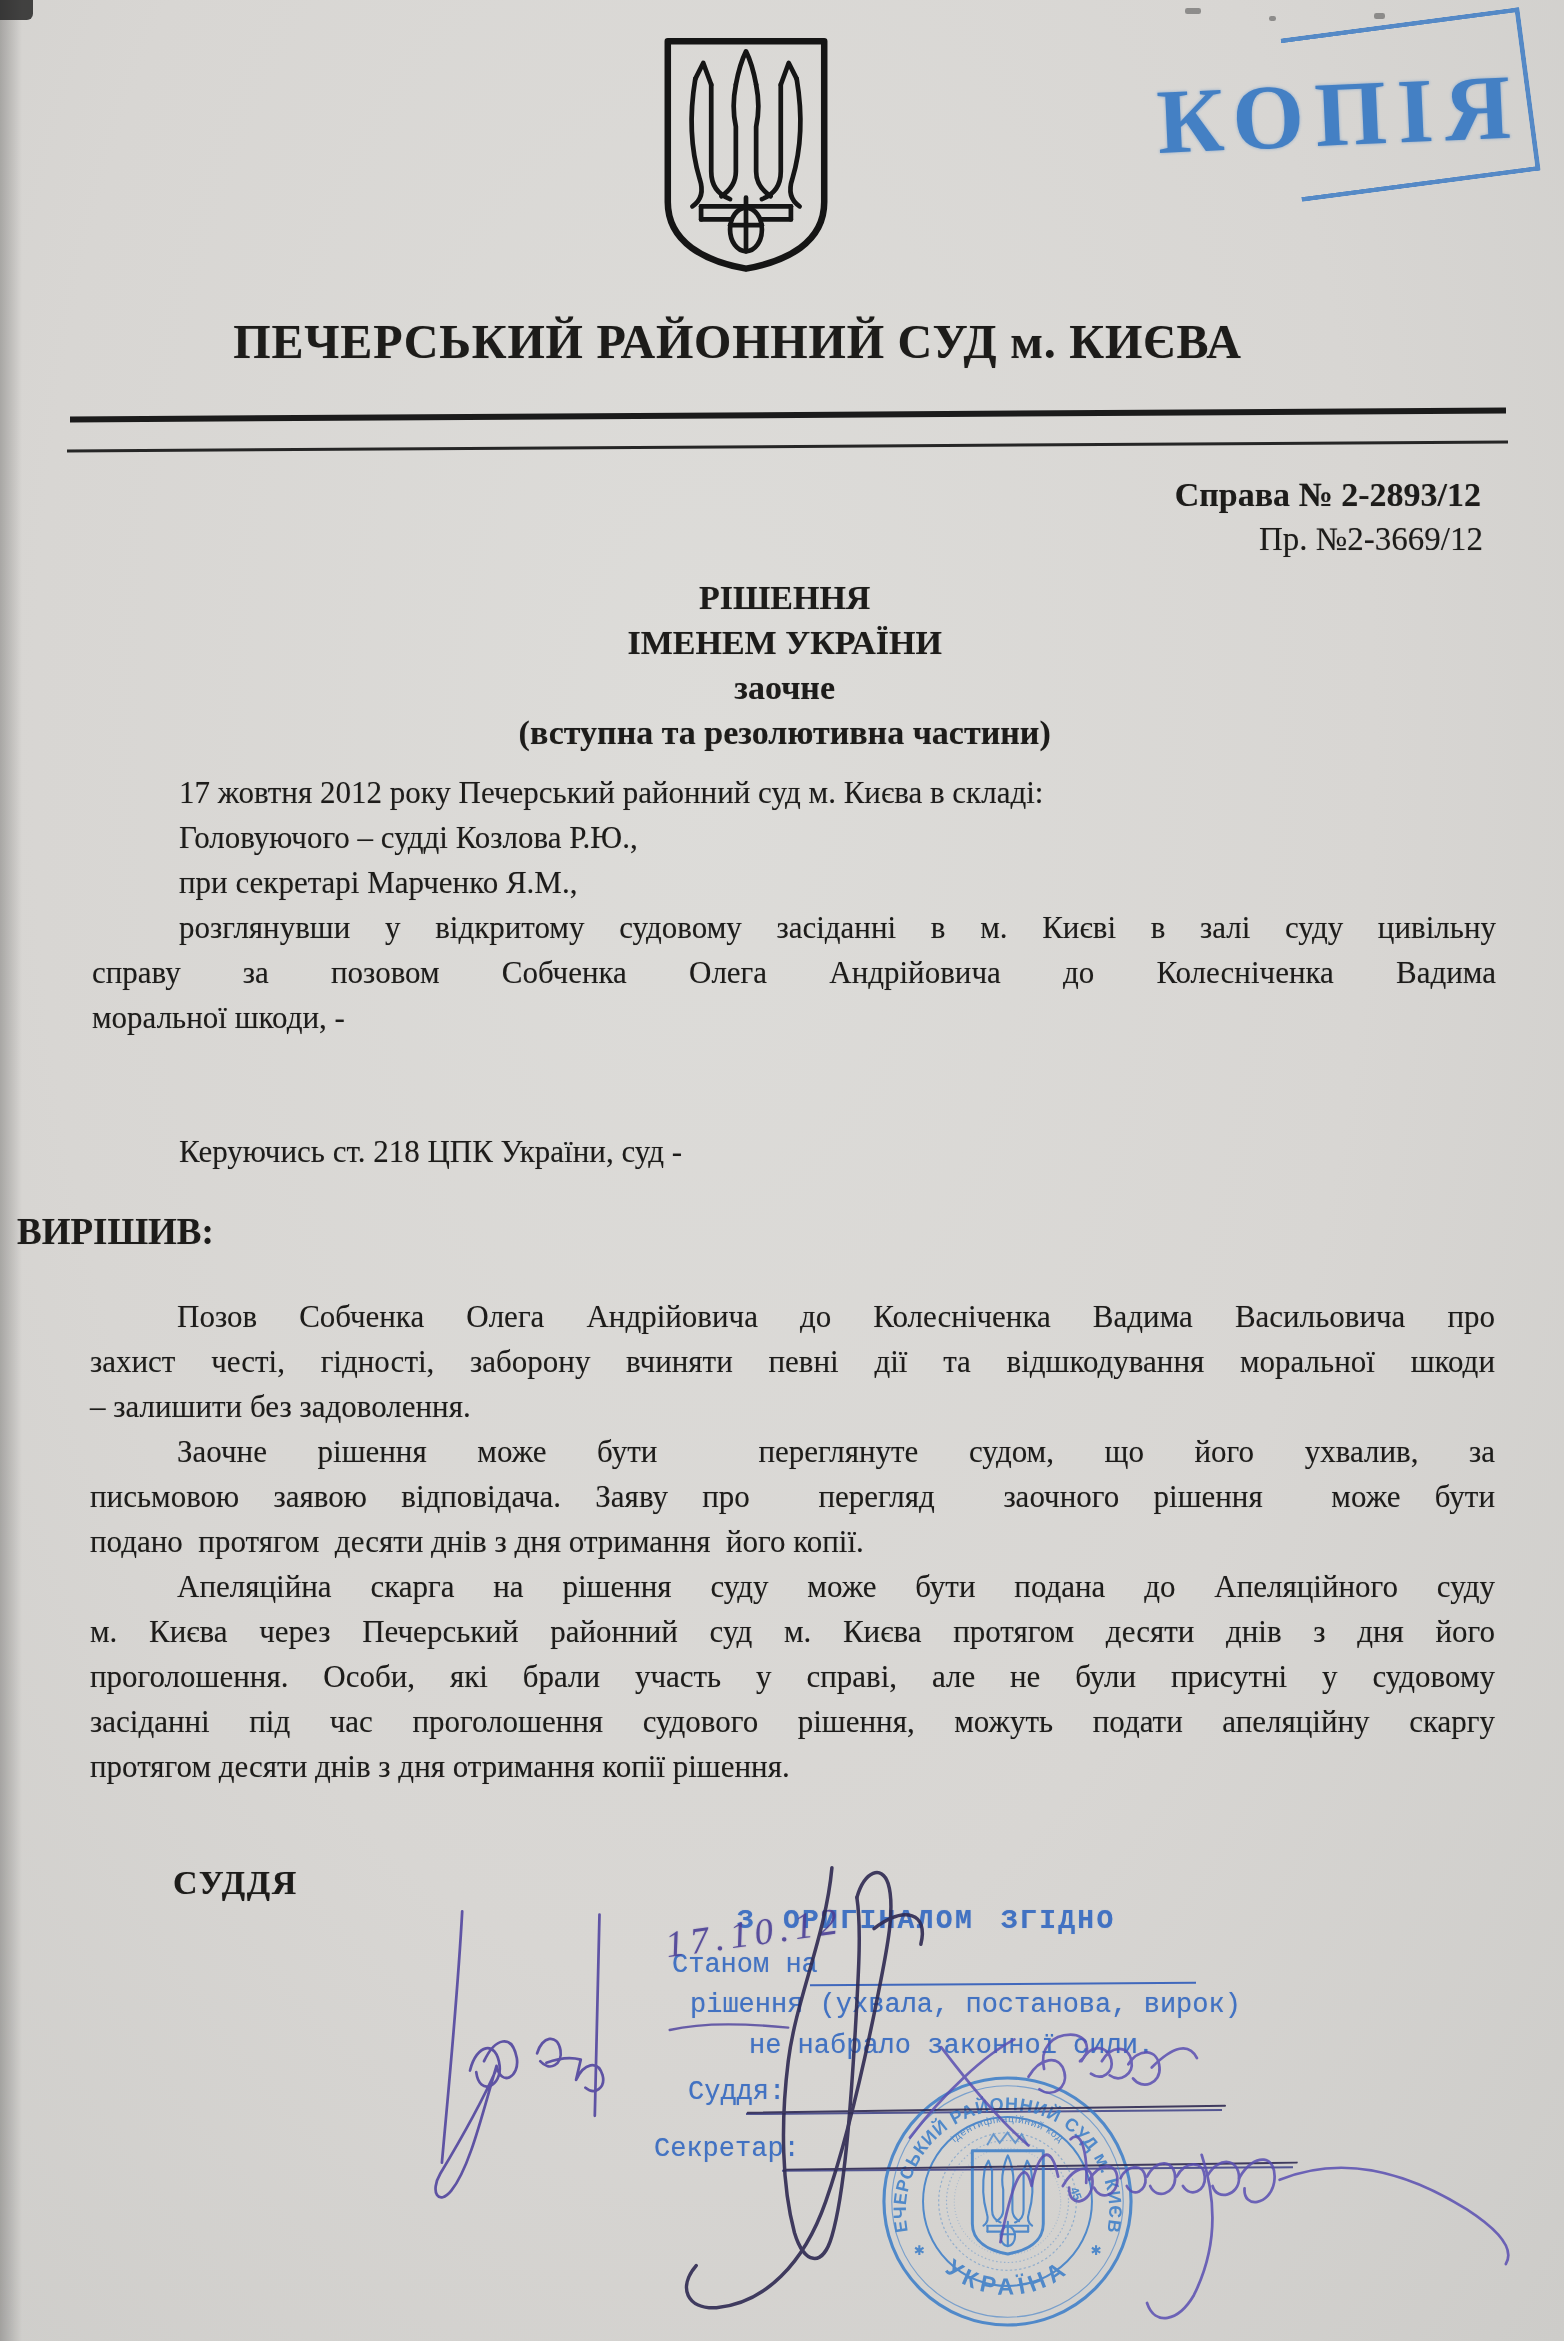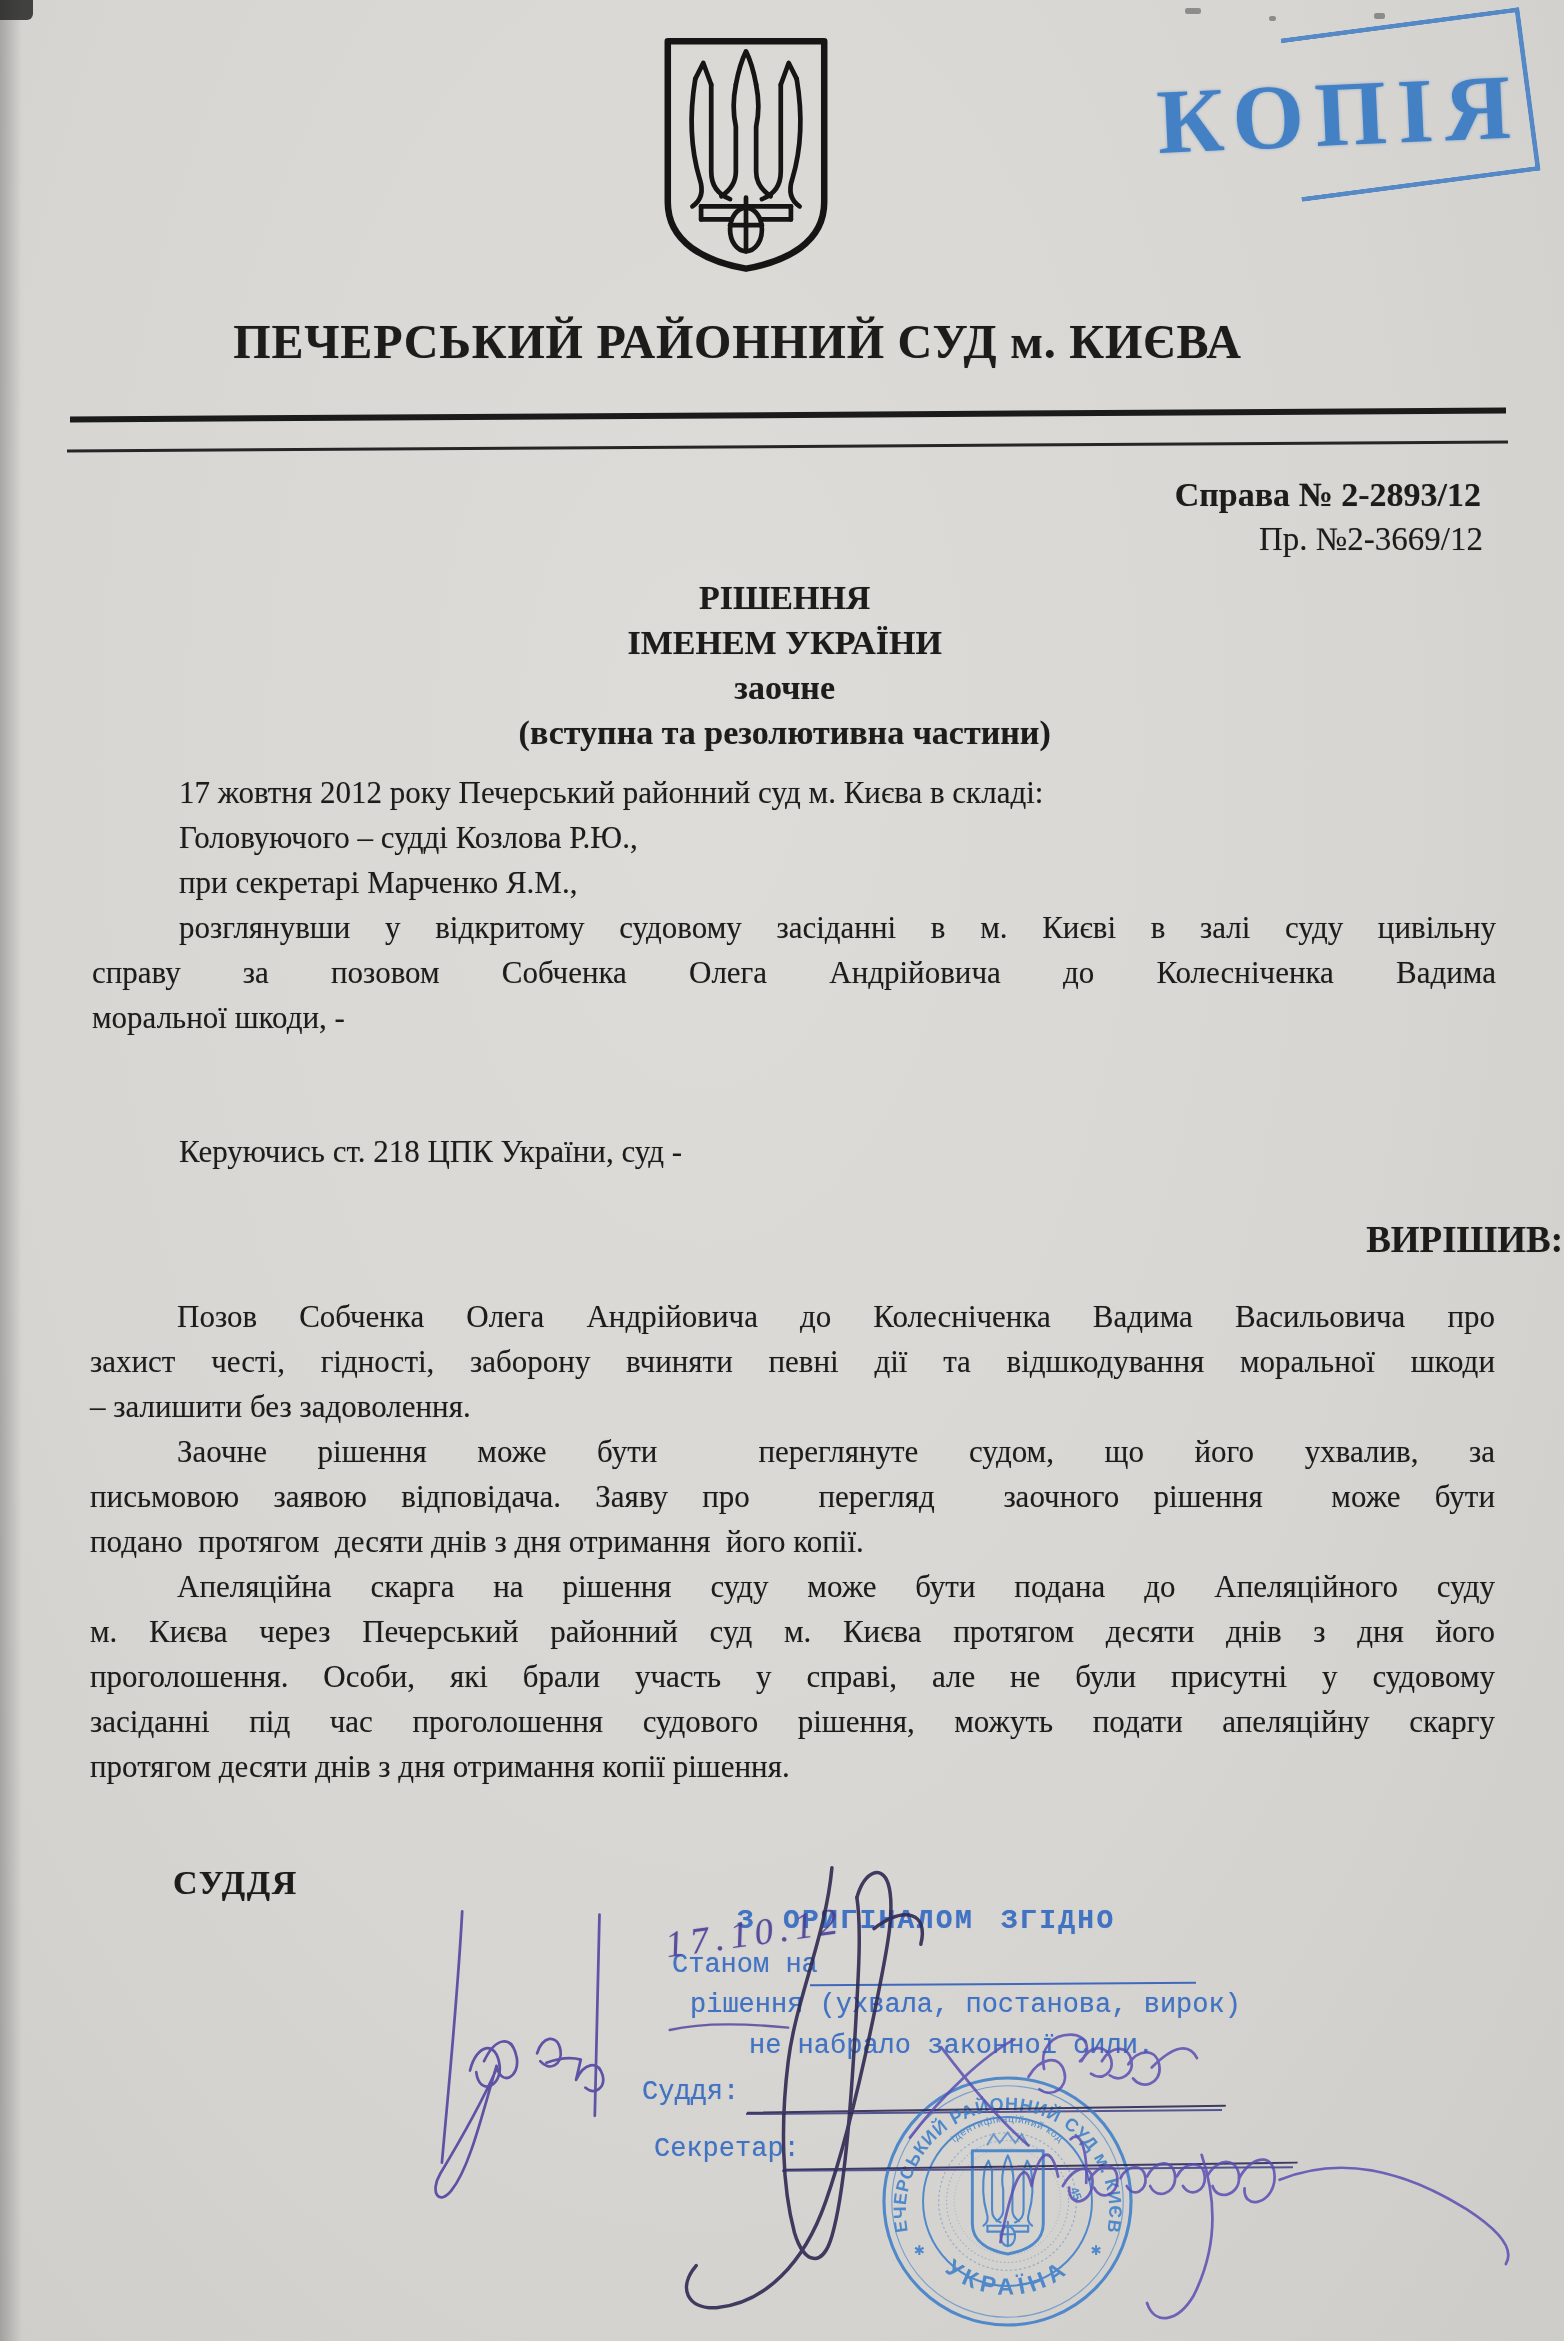--- a/index.html
+++ b/index.html
@@ -14,37 +14,37 @@
   
   .court-name{left:31px;top:314px;width:1413px;font-size:48px;font-weight:bold;text-align:center;letter-spacing:0.8px;}
   .rule1{left:70px;top:412px;width:1436px;height:6.2px;background:#1b1b1b;transform:rotate(-.35deg);}
   .rule2{left:67px;top:445px;width:1441px;height:3.1px;background:#262626;transform:rotate(-.35deg);}
   .case-no{right:83px;top:473px;font-size:34px;font-weight:bold;line-height:44px;text-align:right;}
   .proc-no{right:81px;top:518px;font-size:33px;line-height:42px;}
   .titleblock{left:11.7px;top:575px;width:1546px;}
   .titleblock div{font-size:34px;line-height:45px;font-weight:bold;text-align:center;}
   .bodyblockA{left:92px;top:770px;width:1404px;}
   .guided{left:92px;top:1129px;width:1404px;}
-  .resheading{left:17px;top:1208px;width:1546px;font-size:37px;font-weight:bold;text-align:right;line-height:47px;margin-top:8px;}
+  .resheading{left:17px;top:1208px;width:1546px;font-size:37px;font-weight:bold;text-align:left;line-height:47px;}
   .bodyblockB{left:90px;top:1294px;width:1405px;}
   .judgecaps{left:173px;top:1860px;font-size:34px;font-weight:bold;line-height:45px;letter-spacing:1.6px;}
   
   .copy-box{left:1290px;top:22px;width:236px;height:155px;border:5.5px solid #3f7dc5;border-left:none;
             transform:rotate(-7.5deg);opacity:.85;border-radius:1.6px;}
   .copy-text{left:1157px;top:61px;font-family:"Liberation Serif",serif;font-weight:bold;font-size:92px;
              letter-spacing:11px;color:#3d7cc4;transform:rotate(-2.5deg);
              text-shadow:0 0 3.1px rgba(61,124,196,.55);opacity:.95;}
   
   .st{font-family:Liberation Mono, monospace;color:#4272c2;text-shadow:0 0 0.8px rgba(66,114,194,.5);}
   .st-title{left:737px;top:1905px;font-size:28px;font-weight:bold;letter-spacing:2.3px;word-spacing:7.8px;}
   .st-asof{left:660px;top:1950px;font-size:27px;margin-left:12px;}
   .st-asof-line{left:810px;top:1983px;width:386px;height:2.3px;background:#4068bc;transform:rotate(-.4deg);}
   .st-types{left:690px;top:1990px;font-size:27px;}
   .st-force{left:749px;top:2031px;font-size:27px;}
-  .st-judge{left:642px;top:2077px;font-size:27px;}
+  .st-judge{left:688px;top:2077px;font-size:27px;}
   .st-judge-line{left:746px;top:2111px;width:476px;height:2.3px;background:#3c4086;transform:rotate(-.5deg);opacity:.85;}
   .st-secr{left:654px;top:2134px;font-size:27px;}
   .st-secr-line{left:782px;top:2168px;width:511px;height:2.3px;background:#3c4086;transform:rotate(-.4deg);opacity:.85;}
   .hand-date{left:665px;top:1911px;font-size:37px;font-style:italic;letter-spacing:6.2px;color:#4b3f96;
              transform:rotate(-8deg);opacity:.9;text-shadow:0 0 1.6px rgba(75,63,150,.4);}
   
   .edge-shadow{left:0;top:0;width:22px;height:2342px;background:linear-gradient(to right,rgba(0,0,0,.22),rgba(0,0,0,0));}
   .corner-mark{left:0;top:0;width:33px;height:20px;background:#1c1c1c;opacity:.8;border-radius:0 0 6.2px 0;}
   .speck{background:#333;opacity:.45;border-radius:2.3px;}
   svg{overflow:visible;}

